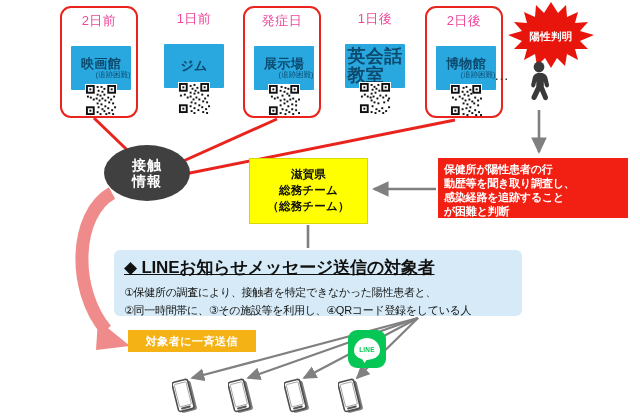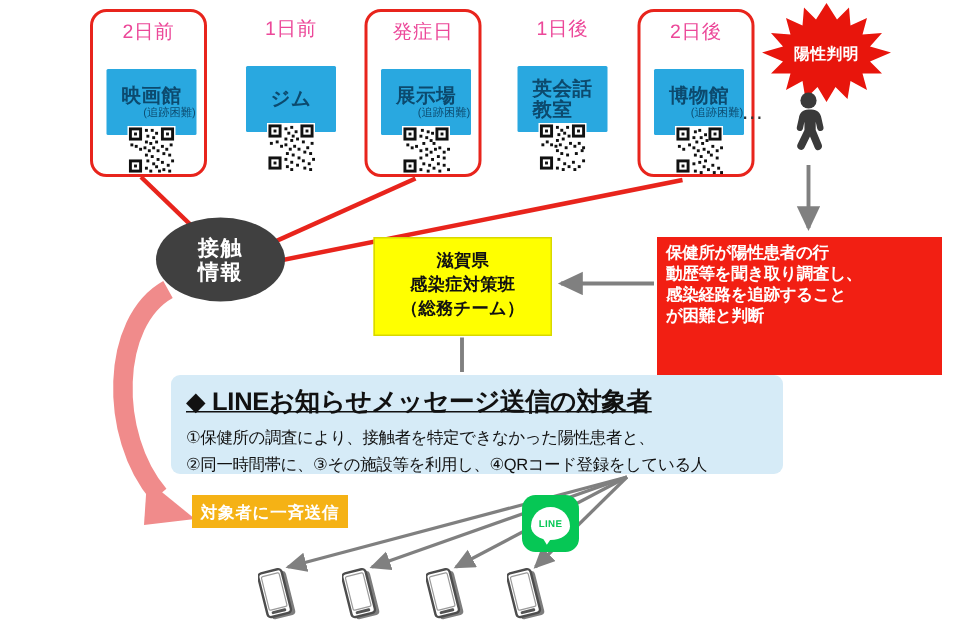--- a/index.html
+++ b/index.html
@@ -16,21 +16,21 @@
     position:absolute;top:4px;left:0;right:0;text-align:center;
     font-size:13px;color:#ec4899;letter-spacing:.5px;white-space:nowrap;
   }
   .card .tile{
     position:absolute;top:26px;left:9px;width:60px;height:44px;
     background:#29a8e0;border-radius:1px;
     display:flex;flex-direction:column;align-items:center;justify-content:center;
     color:#0c4a6e;line-height:1.05;margin-top:12px;
   }
   .card .tile .t1{font-size:13px;font-weight:700;letter-spacing:.3px;white-space:nowrap;}
-  .card .tile .t1.two-line{font-size:13px;}
+  .card .tile .t1.two-line{font-size:18px;}
   .card .tile .t2{font-size:7.5px;margin-top:1px;white-space:nowrap;opacity:.96;padding-left:24px;}
   .card.marked{border:2.2px solid #e8241c;border-radius:11px;background:#fff;}
   .qr{position:absolute;left:22px;top:76px;width:34px;height:32px;}
 
   
   .dots{position:absolute;left:494px;top:66px;font-size:15px;color:#333;letter-spacing:2px;}
 
   
   .burst{position:absolute;left:508px;top:2px;width:86px;height:66px;}
   .burst .btxt{
@@ -54,40 +54,40 @@
   
   .yellowbox{
     position:absolute;left:249px;top:158px;width:119px;height:66px;
     background:#ffff00;border:1px solid #d8d800;box-sizing:border-box;
     display:flex;flex-direction:column;align-items:center;justify-content:center;
     font-size:11.5px;line-height:1.38;color:#111;font-weight:700;letter-spacing:.2px;
   }
 
   
   .redbox{
-    position:absolute;left:438px;top:158px;width:190px;height:92px;
+    position:absolute;left:438px;top:158px;width:190px;height:60px;
     background:#f21f13;box-sizing:border-box;padding:4px 6px 0 6px;
     color:#ffffff;font-size:11px;line-height:1.28;font-weight:700;letter-spacing:-.2px;
   }
 
   
   .bluepanel{
     position:absolute;left:114px;top:250px;width:408px;height:66px;
     background:#d6ebf7;border-radius:6px;box-sizing:border-box;
     padding:6px 10px;color:#111;
   }
   .bluepanel .hdr{
     font-size:17px;font-weight:700;text-decoration:underline;
     letter-spacing:-.2px;margin-bottom:4px;white-space:nowrap;
   }
   .bluepanel .ln{font-size:11px;line-height:1.65;letter-spacing:-.3px;white-space:nowrap;}
 
   
   .orangebar{
-    position:absolute;left:128px;top:330px;width:104px;height:22px;
+    position:absolute;left:128px;top:330px;width:128px;height:22px;
     background:#f5b215;box-sizing:border-box;
     display:flex;align-items:center;justify-content:center;
     color:#ffffff;font-size:11px;font-weight:700;letter-spacing:.5px;
   }
 
   
   .linelogo{
     position:absolute;left:348px;top:330px;width:38px;height:38px;
     background:#06c755;border-radius:9px;
     display:flex;align-items:center;justify-content:center;
@@ -442,21 +442,21 @@
       <marker id="pk" markerWidth="6" markerHeight="6" refX="2" refY="3" orient="auto">
         <path d="M0,0 L5.5,3 L0,6 z" fill="#f08b8b"></path>
       </marker>
     </defs>
     <path d="M112 193 C 74 214, 72 290, 106 330" fill="none" stroke="#f08b8b" stroke-width="13" stroke-linecap="butt"></path>
     <polygon points="98,320 130,346 96,350" fill="#f08b8b"></polygon>
   </svg>
 
   <div class="yellowbox">
     <span>滋賀県</span>
-    <span>感染症対策班</span>
+    <span>総務チーム</span>
     <span>（総務チーム）</span>
   </div>
 
   <div class="redbox">
     <div>保健所が陽性患者の行</div>
     <div>動歴等を聞き取り調査し、</div>
     <div>感染経路を追跡すること</div>
     <div>が困難と判断</div>
   </div>
 

